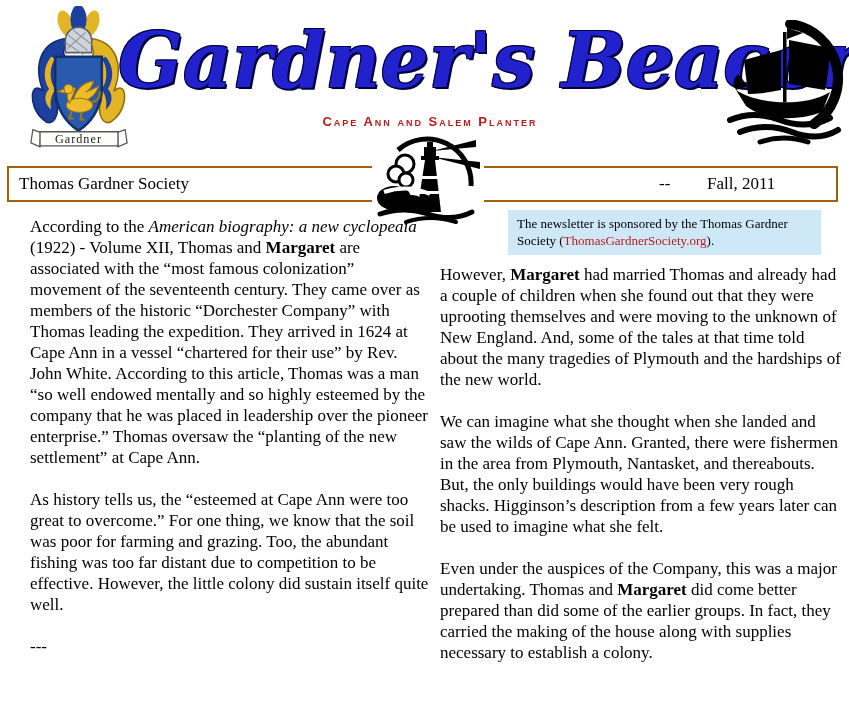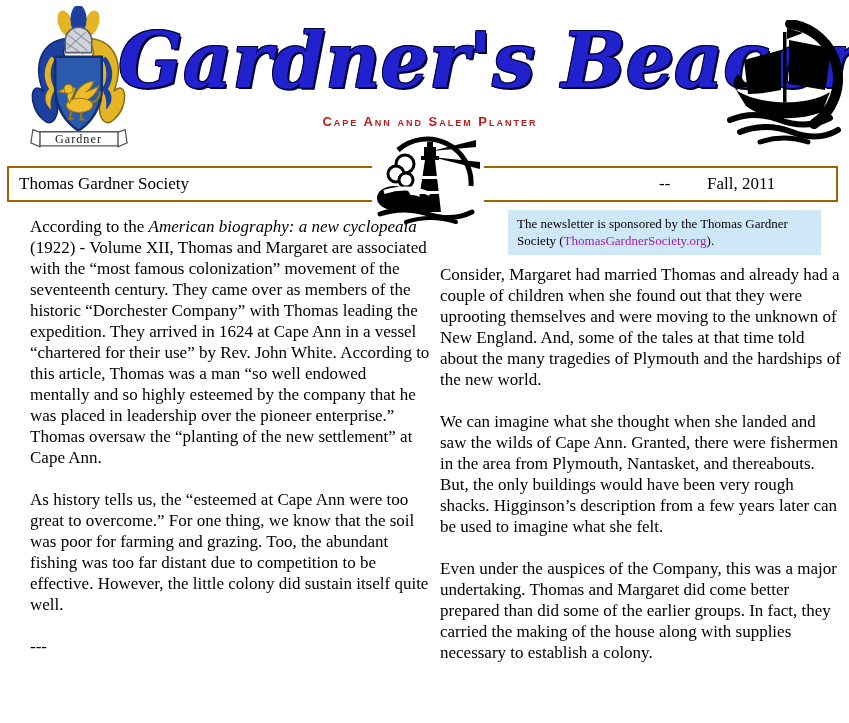--- a/index.html
+++ b/index.html
@@ -30,23 +30,23 @@
   
   .col{position:absolute;font-size:17px;line-height:21px;}
   .col p{margin:0 0 21px 0;}
   .col-left{left:30px;top:216px;width:400px;}
   .col-right{left:440px;top:210px;width:406px;}
 
   .sponsor-box{margin-left:68px;width:296px;background:#cfe8f7;padding:5px 8px 6px 9px;
                font-size:13px;line-height:17px;margin-bottom:9px;}
   .sponsor-box p{margin:0;}
 
-  .s-bold{font-weight:normal;}
+  .s-bold{font-weight:bold;}
   .s-italic{font-style:italic;}
-  .s-link{color:#a21caf;}
+  .s-link{color:#b91c1c;}
 </style>
 </head>
 <body>
 
 <div class="page">
 
   <svg class="crest" viewBox="0 0 115 148">
 
     <g>
       <ellipse cx="44" cy="17" rx="7" ry="13" fill="#e3b424" transform="rotate(-18 44 17)"></ellipse>
@@ -137,18 +137,18 @@
   <section class="col col-left">
     <p><span>According to the </span><span class="s-italic">American biography: a new cyclopedia</span><span> (1922) - Volume XII, Thomas and </span><span class="s-bold">Margaret</span><span> are associated with the “most famous colonization” movement of the seventeenth century.  They came over as members of the historic “Dorchester Company” with Thomas leading the expedition. They arrived in 1624 at Cape Ann in a vessel “chartered for their use” by Rev. John White. According to this article, Thomas was a man “so well endowed mentally and so highly esteemed by the company that he was placed in leadership over the pioneer enterprise.” Thomas oversaw the “planting of the new settlement” at Cape Ann.</span></p>
     <p><span>As history tells us, the “esteemed at Cape Ann were too great to overcome.” For one thing, we know that the soil was poor for farming and grazing. Too, the abundant fishing was too far distant due to competition to be effective. However, the little colony did sustain itself quite well.</span></p>
     <p><span>---</span></p>
   </section>
 
   <section class="col col-right">
     <div class="sponsor-box">
       <p><span>The newsletter is sponsored by the Thomas Gardner Society (</span><span class="s-link">ThomasGardnerSociety.org</span><span>).</span></p>
     </div>
-    <p><span>Consider, </span><span class="s-bold">Margaret</span><span> had married Thomas and already had a couple of children when she found out that they were uprooting themselves and were moving to the unknown of New England. And, some of the tales at that time told about the many tragedies of Plymouth and the hardships of the new world.</span></p>
+    <p><span>However, </span><span class="s-bold">Margaret</span><span> had married Thomas and already had a couple of children when she found out that they were uprooting themselves and were moving to the unknown of New England. And, some of the tales at that time told about the many tragedies of Plymouth and the hardships of the new world.</span></p>
     <p><span>We can imagine what she thought when she landed and saw the wilds of Cape Ann. Granted, there were fishermen in the area from Plymouth, Nantasket, and thereabouts. But, the only buildings would have been very rough shacks. Higginson’s description from a few years later can be used to imagine what she felt.</span></p>
     <p><span>Even under the auspices of the Company, this was a major undertaking. Thomas and </span><span class="s-bold">Margaret</span><span> did come better prepared than did some of the earlier groups. In fact, they carried the making of the house along with supplies necessary to establish a colony.</span></p>
   </section>
 
 </div>
 
 </body></html>

